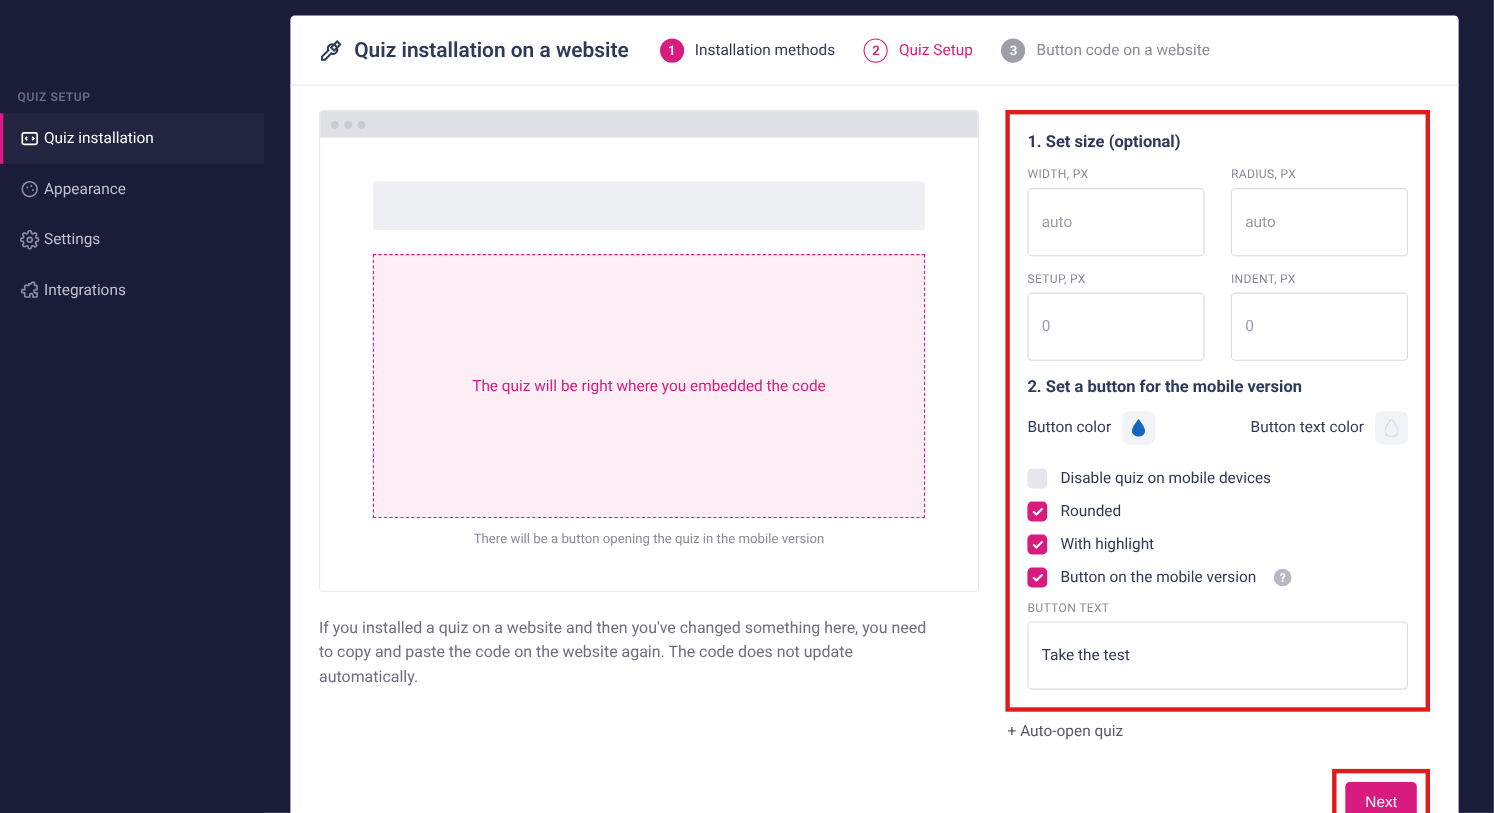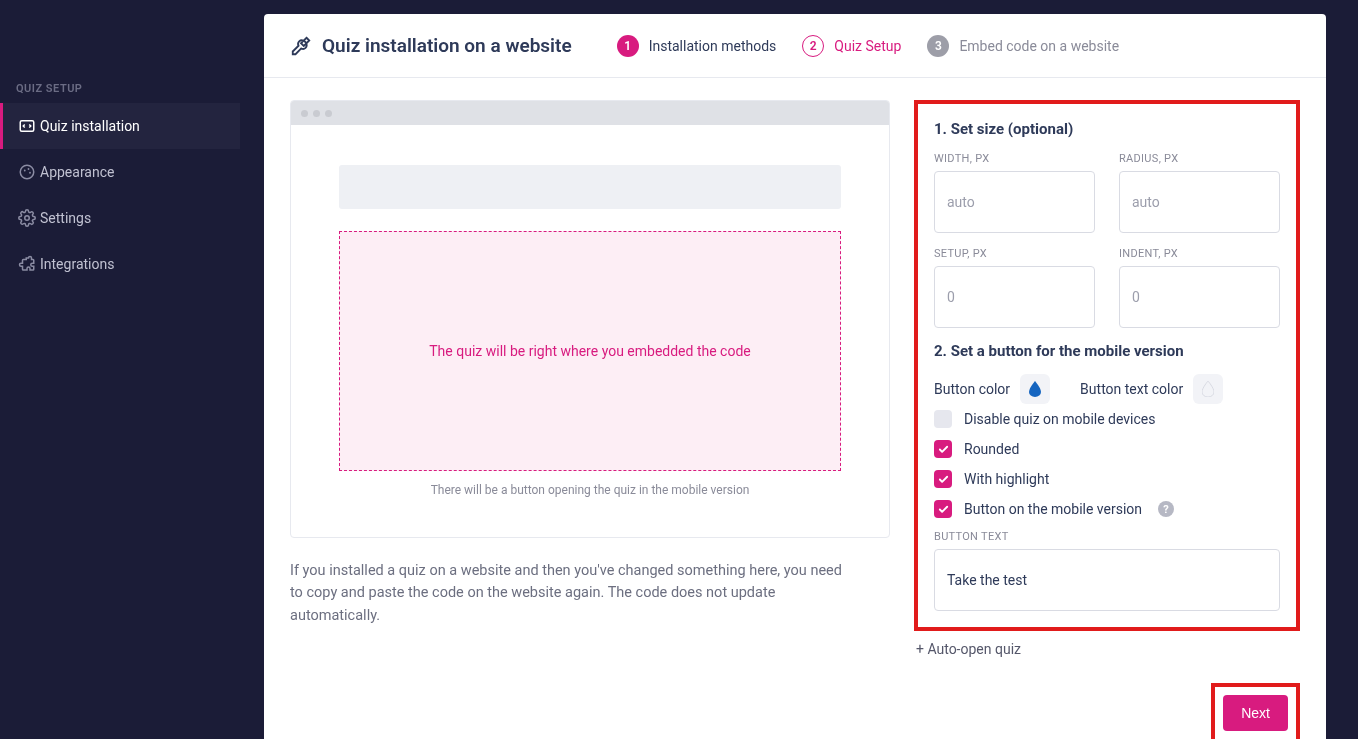--- a/index.html
+++ b/index.html
@@ -51,21 +51,21 @@
     flex: 1;
     padding: 14px 32px 32px 24px;
   }
   .panel {
     background: #ffffff;
     border-radius: 4px;
   }
   .panel-header {
     display: flex;
     align-items: center;
-    gap: 35px;
+    gap: 18px;
     padding: 20px 26px;
     border-bottom: 1px solid #e7e9ef;
     flex-wrap: wrap;
   }
   .panel-title {
     display: flex;
     align-items: center;
     gap: 10px;
     font-size: 19px;
     font-weight: 600;
@@ -160,21 +160,23 @@
     padding: 22px 12px;
     font-size: 14px;
     color: #2e3a59;
     font-family: inherit;
   }
   .text-input::placeholder { color: #9c9eac; }
   .color-row {
     display: flex;
     align-items: center;
     gap: 30px;
+    margin-bottom: 16px;
     flex-wrap: wrap;
+    justify-content: space-between;
   }
   .color-item { display: flex; align-items: center; gap: 10px; }
   .color-item-label { font-size: 14px; color: #2e3a59; }
   .color-swatch {
     width: 30px; height: 30px;
     border-radius: 6px;
     background: #f2f3f7;
     display: inline-flex; align-items: center; justify-content: center;
     cursor: pointer;
   }
@@ -300,21 +302,21 @@
           <div class="step done">
             <span class="step-num">1</span>
             <span class="step-label">Installation methods</span>
           </div>
           <div class="step current">
             <span class="step-num">2</span>
             <span class="step-label">Quiz Setup</span>
           </div>
           <div class="step upcoming">
             <span class="step-num">3</span>
-            <span class="step-label">Embed code on a website</span>
+            <span class="step-label">Button code on a website</span>
           </div>
         </div>
       </div>
 
       <div class="panel-body">
         <div class="preview-col">
           <div class="preview-card">
             <div class="preview-bar">
               <span class="dot"></span>
               <span class="dot"></span>

